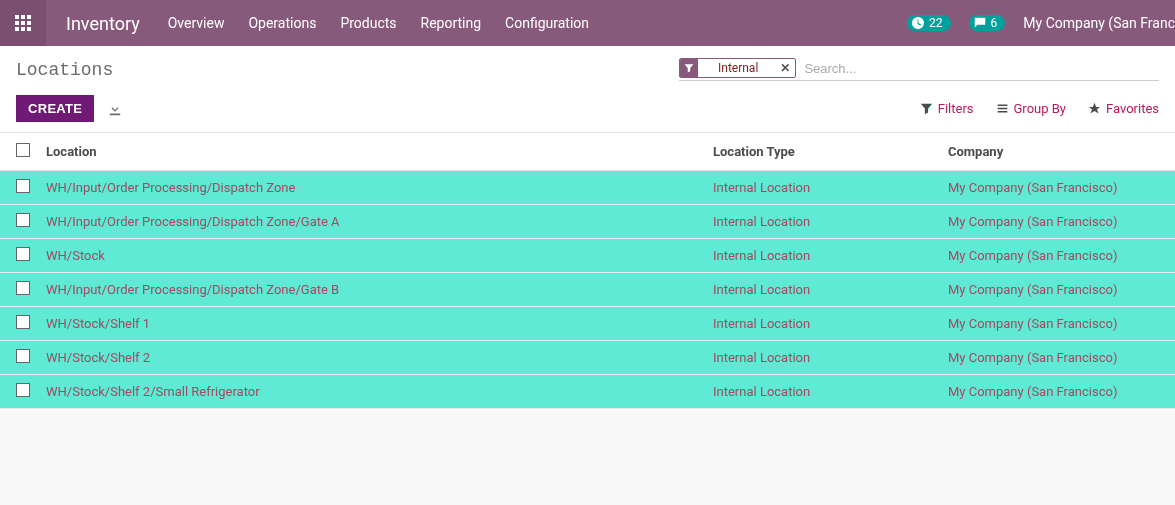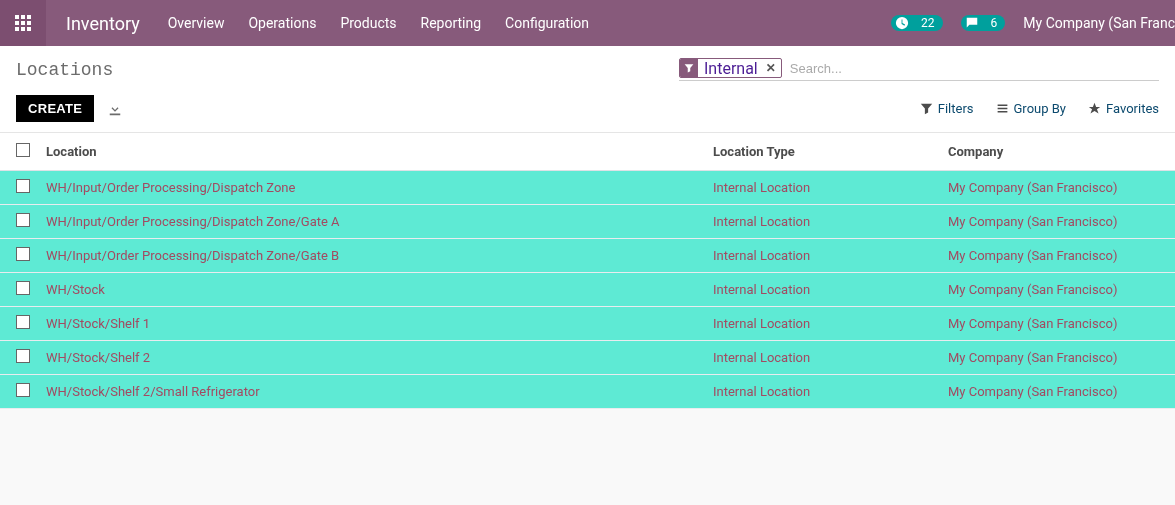--- a/index.html
+++ b/index.html
@@ -45,21 +45,21 @@
   .nav-spacer { flex: 1; }
   .nav-right { display: flex; align-items: center; gap: 18px; padding-right: 0; }
   .icon-badge {
     display: flex;
     align-items: center;
     background: #00a09d;
     border-radius: 10px;
     padding: 1px 8px 1px 4px;
     color: #fff;
     font-size: 12px;
-    gap: 12px;
+    gap: 4px;
   }
   .icon-badge svg { fill: #fff; width: 14px; height: 14px; }
   .company-name { color: #fff; font-size: 14px; white-space: nowrap; }
 
   
   .controlbar {
     background: #fff;
     border-bottom: 1px solid #e5e5e5;
     padding: 12px 16px 10px 16px;
   }
@@ -89,23 +89,23 @@
   }
   .facet-icon {
     background: #875a7b;
     width: 18px;
     display: flex;
     align-items: center;
     justify-content: center;
   }
   .facet-icon svg { fill: #fff; width: 10px; height: 10px; }
   .facet-label {
-    font-size: 16px;
-    color: #4c1d95;
-    padding: 0 6px;
+    font-size: 12px;
+    color: #7f1d1d;
+    padding: 0 20px;
     display: flex;
     align-items: center;
   }
   .facet-remove {
     font-size: 12px;
     color: #555;
     padding: 0 5px 0 2px;
     display: flex;
     align-items: center;
     cursor: pointer;
@@ -116,21 +116,21 @@
     outline: none;
     font-size: 13px;
     color: #555;
     flex: 1;
     padding: 2px;
   }
   .search-input::placeholder { color: #aaa; }
 
   .cb-row2 { display: flex; align-items: center; margin-top: 14px; }
   .btn-create {
-    background: #000000;
+    background: #701a75;
     color: #fff;
     border: none;
     padding: 6px 12px;
     font-size: 13px;
     font-weight: 600;
     letter-spacing: 0.3px;
     cursor: pointer;
     text-transform: uppercase;
   }
   .btn-download {
@@ -138,21 +138,21 @@
     color: #6c6c6c;
     cursor: pointer;
     display:flex;
     align-items:center;
   }
   .btn-download svg { fill: #6c6c6c; width: 14px; height: 14px; }
   .cb-row2 .spacer { flex: 1; }
   .searchops { display: flex; gap: 22px; }
   .searchop {
     display: flex; align-items: center; gap: 5px;
-    color: #0c4a6e; font-size: 13px; cursor: pointer;
+    color: #be185d; font-size: 13px; cursor: pointer;
   }
   .searchop svg { fill: #4c4c4c; width: 13px; height: 13px; }
 
   
   table.listview {
     width: 100%;
     border-collapse: collapse;
     background: #5eead4;
   }
   table.listview th {
@@ -295,27 +295,27 @@
         <td class="linkcell col-company"><span class="lk">My Company (San Francisco)</span></td>
       </tr>
       <tr class="datarow">
         <td class="checkbox-cell"><span class="chk"></span></td>
         <td class="linkcell col-location"><span class="lk">WH/Input/Order Processing/Dispatch Zone/Gate A</span></td>
         <td class="linkcell col-type"><span class="lk">Internal Location</span></td>
         <td class="linkcell col-company"><span class="lk">My Company (San Francisco)</span></td>
       </tr>
       <tr class="datarow">
         <td class="checkbox-cell"><span class="chk"></span></td>
+        <td class="linkcell col-location"><span class="lk">WH/Stock</span></td>
+        <td class="linkcell col-type"><span class="lk">Internal Location</span></td>
+        <td class="linkcell col-company"><span class="lk">My Company (San Francisco)</span></td>
+      </tr>
+      <tr class="datarow">
+        <td class="checkbox-cell"><span class="chk"></span></td>
         <td class="linkcell col-location"><span class="lk">WH/Input/Order Processing/Dispatch Zone/Gate B</span></td>
-        <td class="linkcell col-type"><span class="lk">Internal Location</span></td>
-        <td class="linkcell col-company"><span class="lk">My Company (San Francisco)</span></td>
-      </tr>
-      <tr class="datarow">
-        <td class="checkbox-cell"><span class="chk"></span></td>
-        <td class="linkcell col-location"><span class="lk">WH/Stock</span></td>
         <td class="linkcell col-type"><span class="lk">Internal Location</span></td>
         <td class="linkcell col-company"><span class="lk">My Company (San Francisco)</span></td>
       </tr>
       <tr class="datarow">
         <td class="checkbox-cell"><span class="chk"></span></td>
         <td class="linkcell col-location"><span class="lk">WH/Stock/Shelf 1</span></td>
         <td class="linkcell col-type"><span class="lk">Internal Location</span></td>
         <td class="linkcell col-company"><span class="lk">My Company (San Francisco)</span></td>
       </tr>
       <tr class="datarow">

